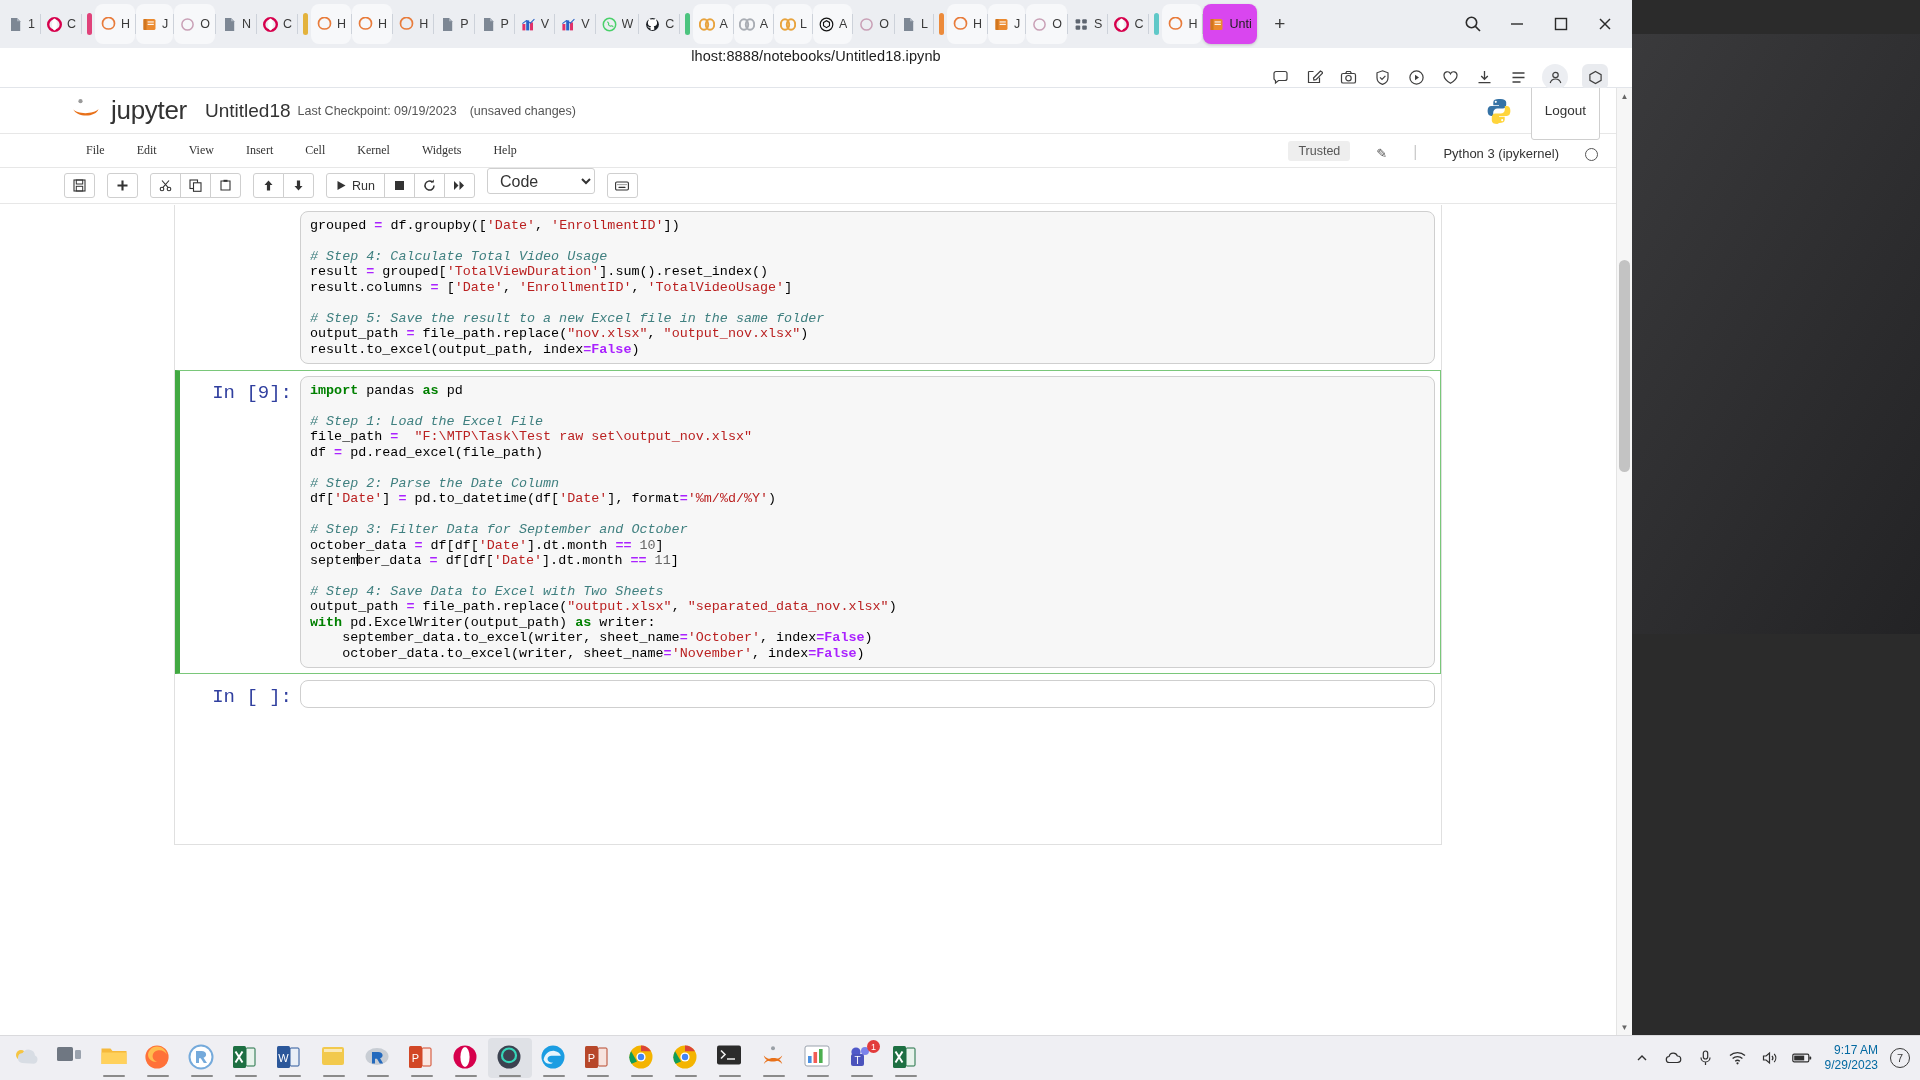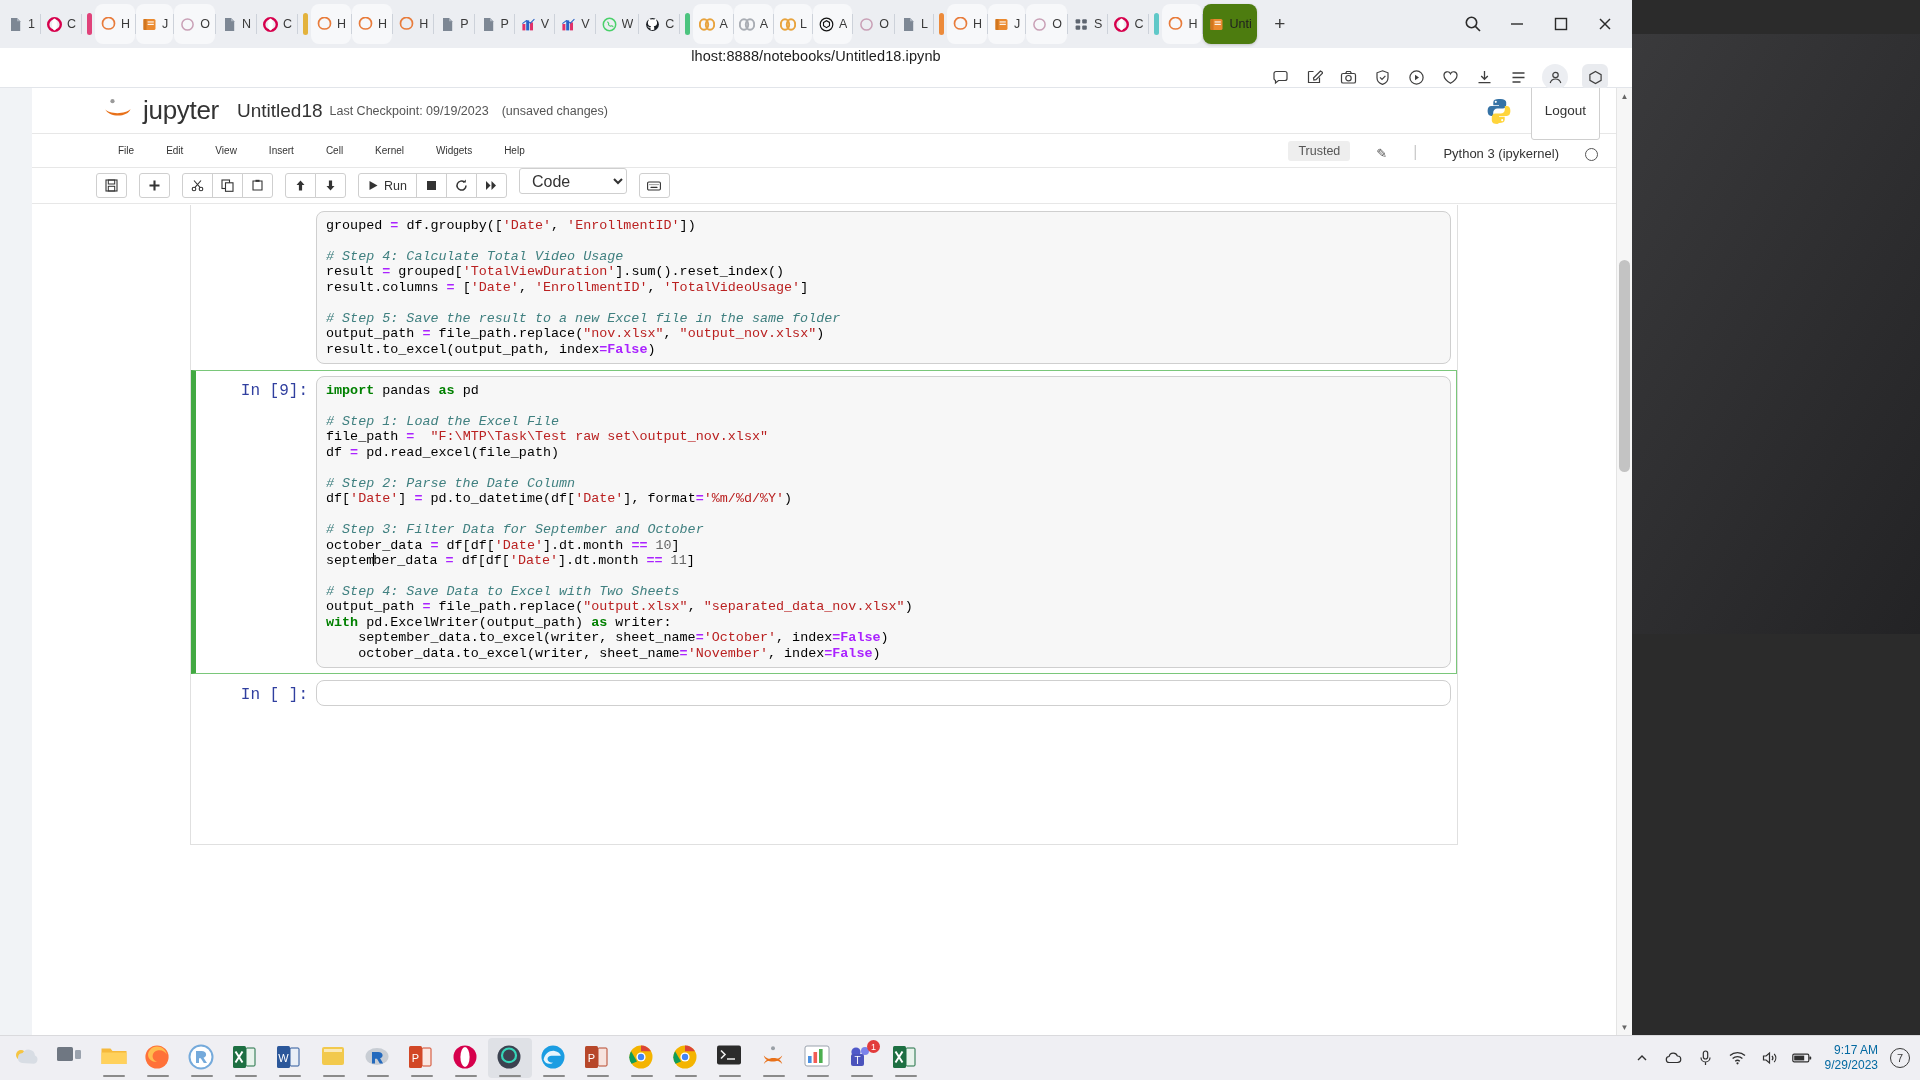--- a/index.html
+++ b/index.html
@@ -37,21 +37,21 @@
     display: flex; align-items: center;
     gap: 4px;
     padding: 0 5px;
     border-radius: 8px;
     flex: 0 0 auto;
     position: relative;
     cursor: default;
   }
   .tab.grouped { background: #f7f8fa; }
   .tab.active {
-    background: #4d7c0f;
+    background: #d946ef;
     box-shadow: 0 1px 3px rgba(0,0,0,.18);
   }
   .tab .tico {
     width: 17px; height: 17px;
     display: flex; align-items: center; justify-content: center;
     font-size: 11px; flex: 0 0 auto;
   }
   .tab .tlabel {
     font-size: 12.5px;
     color: #3a3a3a;
@@ -124,21 +124,20 @@
     width: 26px; height: 26px; border-radius: 6px;
     background: #e9ebef;
   }
 
   
   .page {
     flex: 1;
     background: #6d28d9;
     position: relative;
     overflow: hidden;
-    margin-left: 32px;
   }
   .jpy-wrap {
     position: absolute;
     left: 0; top: 0; right: 16px; bottom: 0;
     background: #fff;
   }
 
   .jpy-header {
     height: 46px;
     display: flex; align-items: center;
@@ -182,22 +181,23 @@
   }
 
   .jpy-menu {
     height: 34px;
     display: flex; align-items: center;
     padding-left: 70px;
     border-bottom: 1px solid #e7e7e7;
     gap: 0px;
   }
   .menu-item {
-    font-size: 10px; color: #333;
+    font-size: 12px; color: #333;
     padding: 6px 16px;
+    font-family: Liberation Serif, serif;
   }
   .menu-right {
     margin-left: auto;
     display: flex; align-items: flex-end; gap: 26px;
     padding-right: 18px;
   }
   .trusted {
     font-size: 12.5px; color: #555;
     background: #eeeeee;
     border-radius: 3px;
@@ -276,21 +276,21 @@
     border-color: #7ac77a;
     border-left-color: #42a942;
     background: #fff;
   }
   .prompt {
     width: 120px;
     flex: 0 0 120px;
     text-align: right;
     padding: 6px 8px 0 0;
     font-family: "Liberation Mono", monospace;
-    font-size: 16px;
+    font-size: 19px;
     color: #303F9F;
     white-space: nowrap;
   }
   .input-area {
     flex: 1;
     background: #f7f7f7;
     border: 1px solid #cfcfcf;
     border-radius: 8px;
     padding: 6px 5px 6px 9px;
     min-height: 26px;

